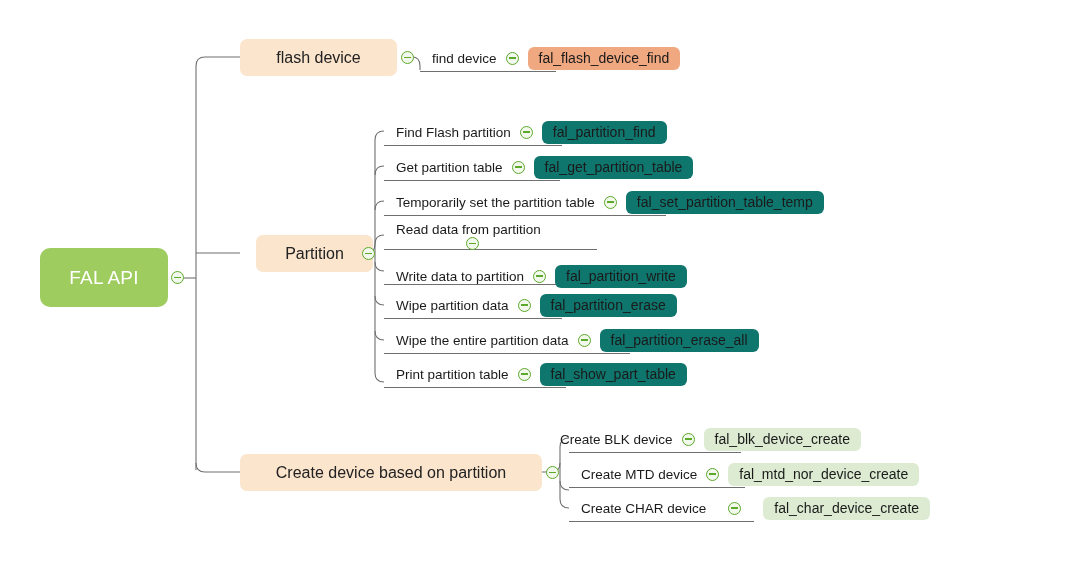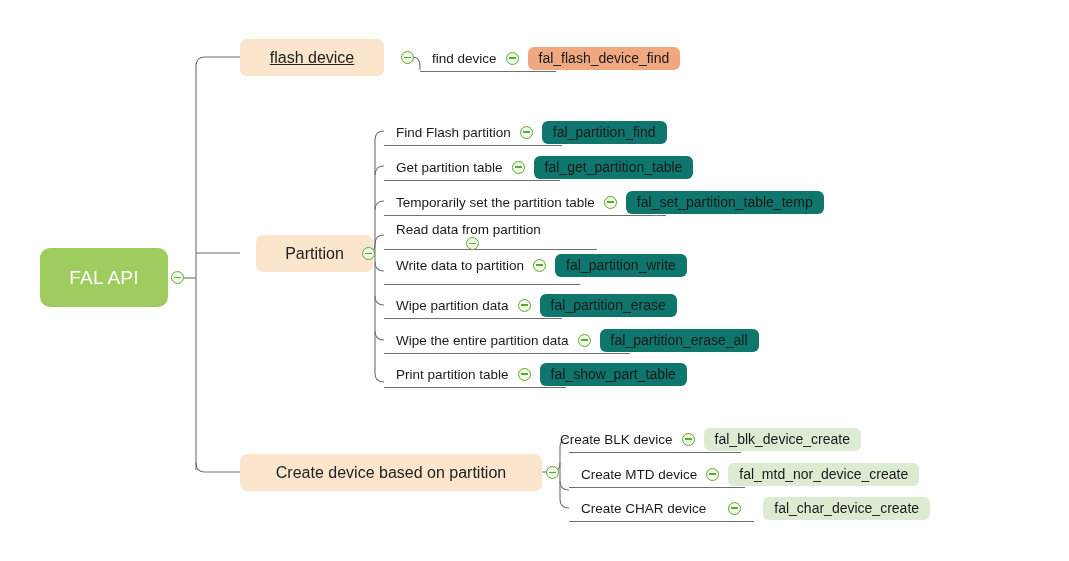--- a/index.html
+++ b/index.html
@@ -146,21 +146,21 @@
       <path d="M560 463 V481 Q560 490 569 490"></path>
       <path d="M560 481 V499 Q560 508 569 508"></path>
     </g>
   </svg>
 
   <div class="node root-node" style="left:40px; top:248px; width:128px; height:59px;">
     <span>FAL API</span>
   </div>
   <span class="toggle toggle-abs" style="left:171px; top:271px;"></span>
 
-  <div class="node branch-node" style="left:240px; top:39px; width:144px; height:37px;text-decoration:underline;">
+  <div class="node branch-node" style="left:240px; top:39px; width:157px; height:37px;">
     <span>flash device</span>
   </div>
   <span class="toggle toggle-abs" style="left:401px; top:51px;"></span>
 
   <div class="leaf-underline" style="left:420px; top:71px; width:136px;"></div>
   <div class="leaf-row" style="left:432px; top:44px;">
     <span class="leaf-label">find device</span>
     <span class="toggle"></span>
     <span class="leaf-pill pill-orange">fal_flash_device_find</span>
   </div>
@@ -191,21 +191,21 @@
     <span class="leaf-pill pill-pink">fal_set_partition_table_temp</span>
   </div>
 
   <div class="leaf-underline" style="left:384px; top:249px; width:213px;"></div>
   <div class="leaf-row" style="left:396px; top:222px;flex-direction:column;">
     <span class="leaf-label">Read data from partition</span>
     <span class="toggle"></span>
   </div>
 
   <div class="leaf-underline" style="left:384px; top:284px; width:196px;"></div>
-  <div class="leaf-row" style="left:396px; top:251px;">
+  <div class="leaf-row" style="left:396px; top:262px;">
     <span class="leaf-label">Write data to partition</span>
     <span class="toggle"></span>
     <span class="leaf-pill pill-pink">fal_partition_write</span>
   </div>
 
   <div class="leaf-underline" style="left:384px; top:318px; width:178px;"></div>
   <div class="leaf-row" style="left:396px; top:291px;">
     <span class="leaf-label">Wipe partition data</span>
     <span class="toggle"></span>
     <span class="leaf-pill pill-pink">fal_partition_erase</span>

